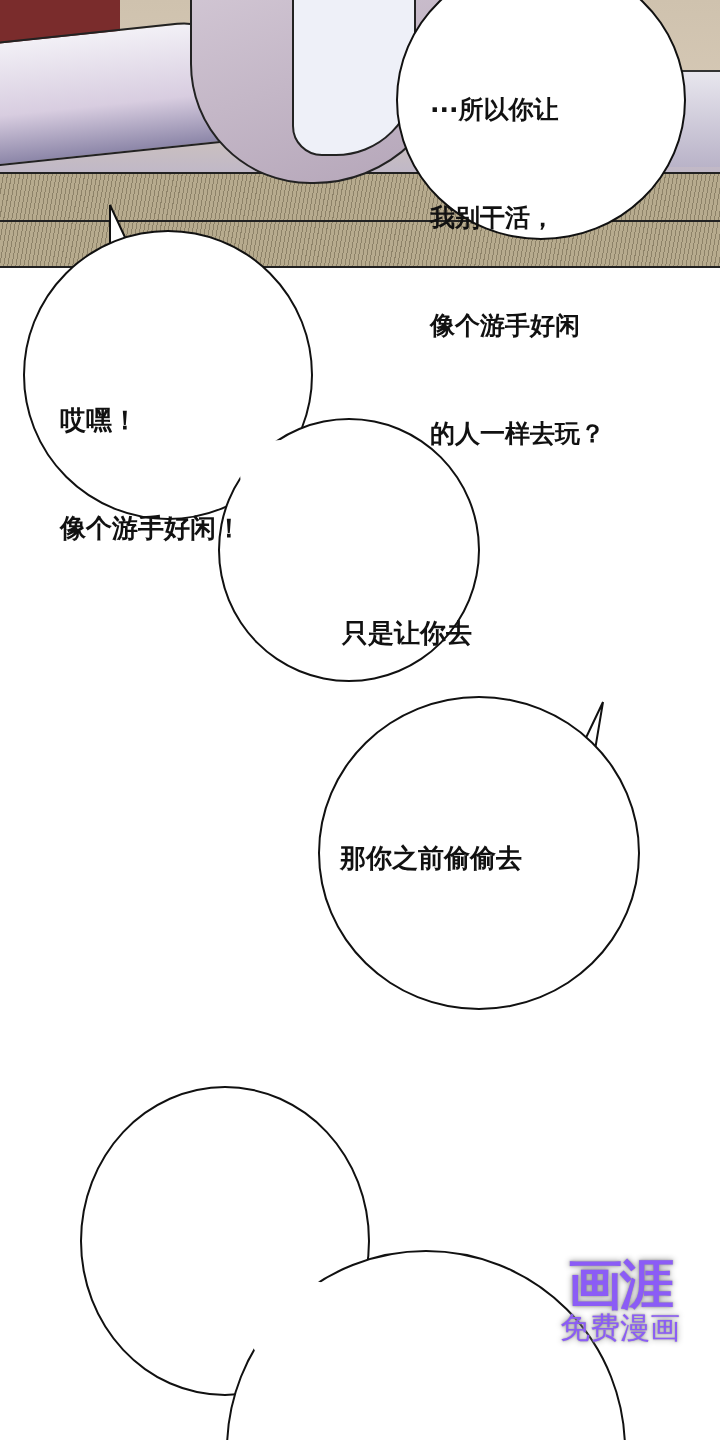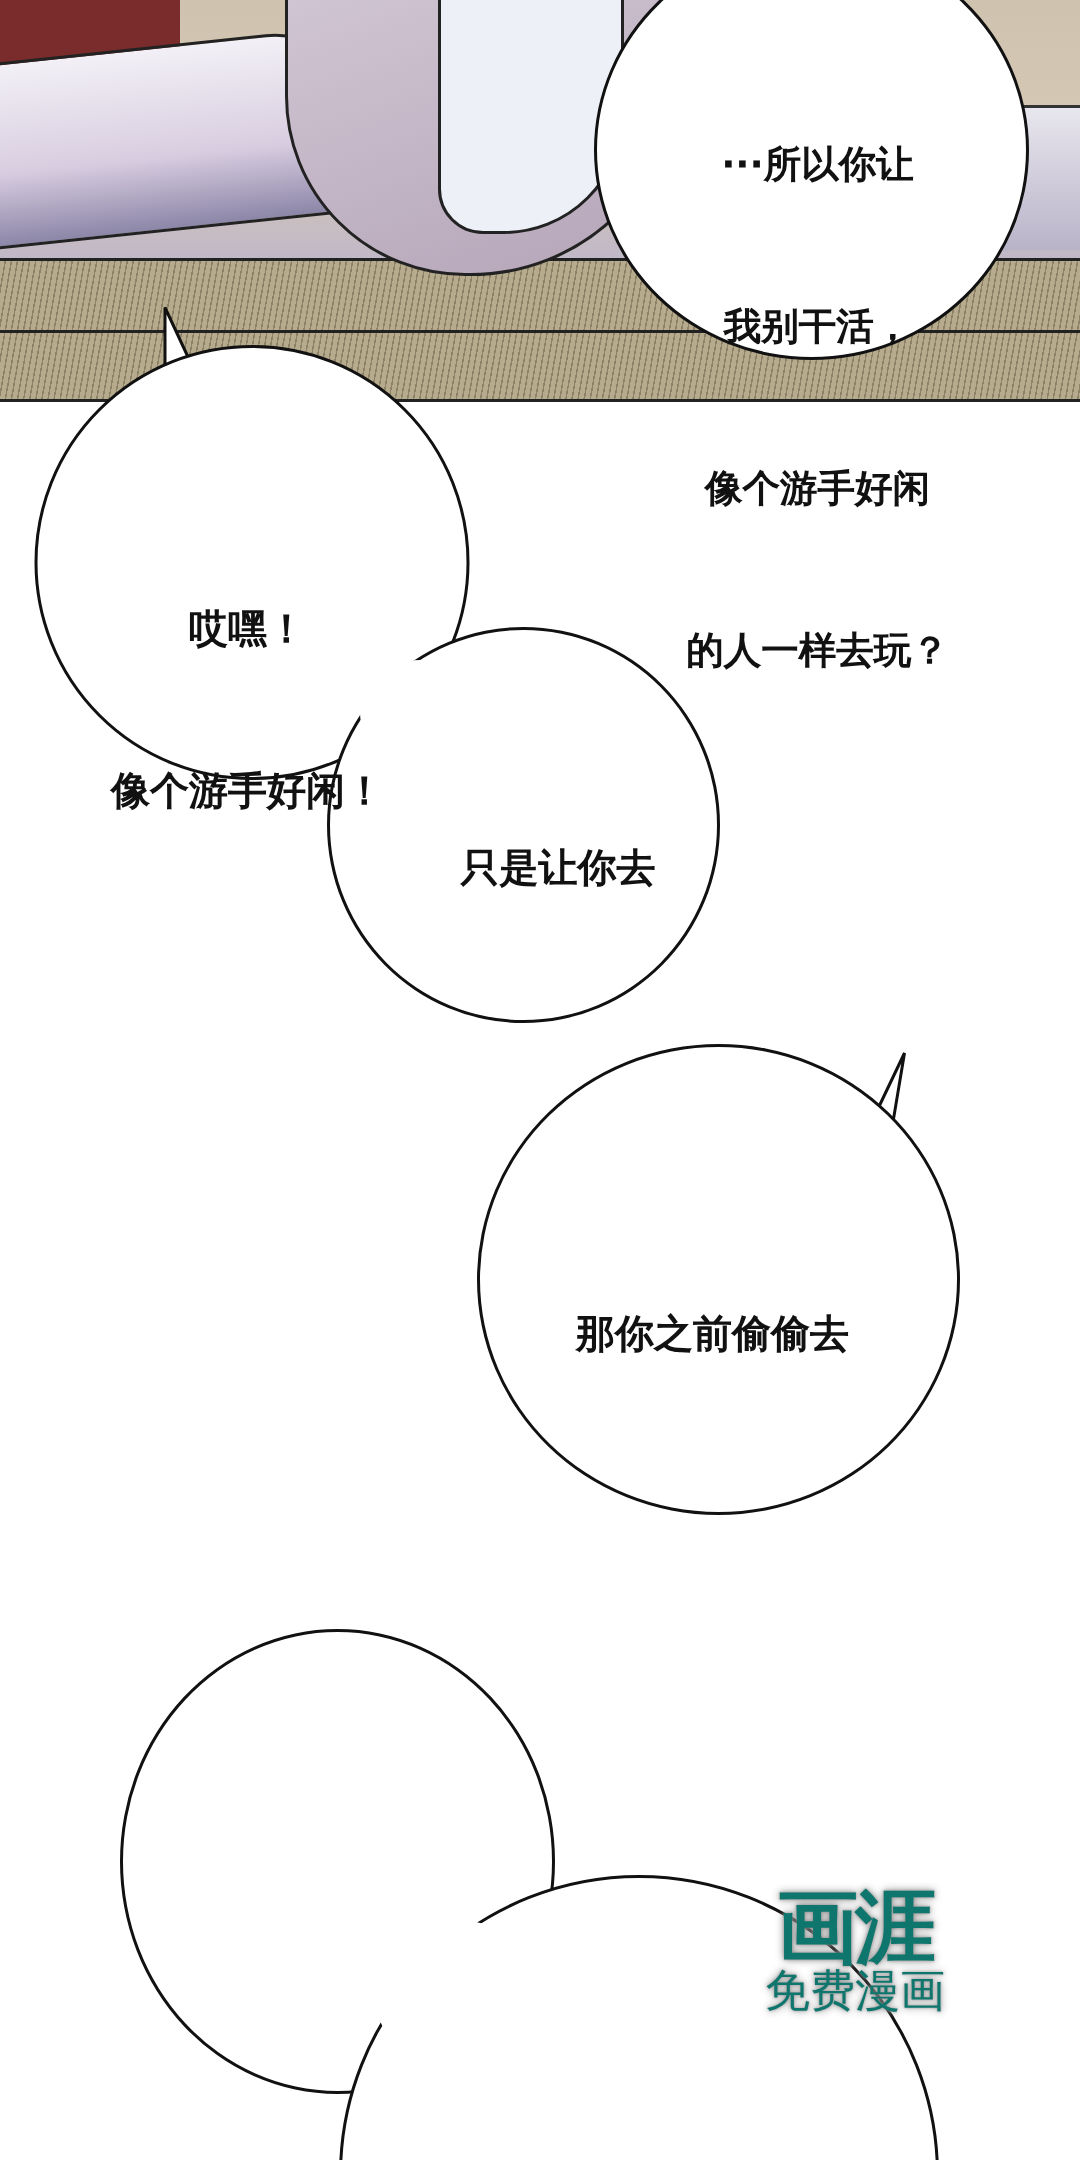--- a/index.html
+++ b/index.html
@@ -20,24 +20,24 @@
            background: linear-gradient(180deg,#f2f0f6,#d8cde0 60%,#8c86a8);
            border: 2px solid #222; border-radius: 20px 60px 20px 0; transform: rotate(-6deg); }
   .figure { position: absolute; left: 190px; top: -40px; width: 260px; height: 220px;
             background: linear-gradient(160deg,#d4c9d6,#b4a5b8);
             border: 2px solid #222; border-radius: 0 0 140px 120px; }
   .cloth { position: absolute; left: 100px; top: 30px; width: 120px; height: 160px;
            background: #eef0f8; border: 2px solid #222; border-radius: 0 0 80px 30px; }
   .bubble { position: absolute; background: #fff; border: 2px solid #111; border-radius: 50%;
             box-sizing: border-box; }
   .text { position: absolute; color: #111; font-weight: bold; font-size: 26px; line-height: 36px;
-          text-align: center; white-space: pre; }
+          white-space: pre; }
   .tail { position: absolute; }
-  .watermark { position: absolute; left: 510px; top: 1255px; width: 120px; text-align: center;
-               color: #0f766e; text-shadow: 0 0 6px #888, 0 0 2px #999; }
+  .watermark { position: absolute; left: 560px; top: 1255px; width: 120px; text-align: center;
+               color: #8b5cf6; text-shadow: 0 0 6px #888, 0 0 2px #999; }
   .wm-logo { font-size: 54px; font-weight: bold; line-height: 60px; letter-spacing: -2px; }
   .wm-sub { font-size: 30px; line-height: 26px; }
 </style>
 </head>
 <body>
 
 <div class="panel">
   <div class="wall"></div>
   <div class="wall-red"></div>
   <div class="baseboard"></div>
@@ -61,29 +61,29 @@
   <path d="M10 48 L10 5 L30 48 Z" fill="#fff" stroke="#111" stroke-width="2"></path>
   <path d="M10 48 L30 48" stroke="#fff" stroke-width="4"></path>
 </svg>
 <div class="bubble" style="left:23px; top:230px; width:290px; height:290px;"></div>
 <div class="bubble" style="left:218px; top:418px; width:262px; height:264px;"></div>
 <div style="position:absolute;left:240px;top:440px;width:80px;height:70px;background:#fff;border-radius:50%;"></div>
 <div class="text" style="left:60px; top:330px; width:210px;">
   <div>哎嘿！</div>
   <div>像个游手好闲！</div>
 </div>
-<div class="text" style="left:250px; top:489px; width:200px; text-align:center; padding-left:22px;">
+<div class="text" style="left:250px; top:543px; width:200px; text-align:right; padding-left:22px;">
   <div>只是让你去</div>
 </div>
 
 <svg class="tail" style="left:575px;top:698px" width="40" height="56">
   <path d="M8 46 L28 4 L20 52 Z" fill="#fff" stroke="#111" stroke-width="2"></path>
 </svg>
 <div class="bubble" style="left:318px; top:696px; width:322px; height:314px;"></div>
-<div class="text" style="left:340px; top:800px; width:270px;">
+<div class="text" style="left:340px; top:768px; width:270px;">
   <div>那你之前偷偷去</div>
 </div>
 
 <div class="bubble" style="left:80px; top:1086px; width:290px; height:310px;"></div>
 <div class="bubble" style="left:226px; top:1250px; width:400px; height:400px;"></div>
 <div style="position:absolute;left:250px;top:1280px;width:110px;height:100px;background:#fff;border-radius:50%;"></div>
 <div class="text" style="left:110px; top:1190px; width:230px;">
 </div>
 <div class="text" style="left:280px; top:1395px; width:290px;">
   

